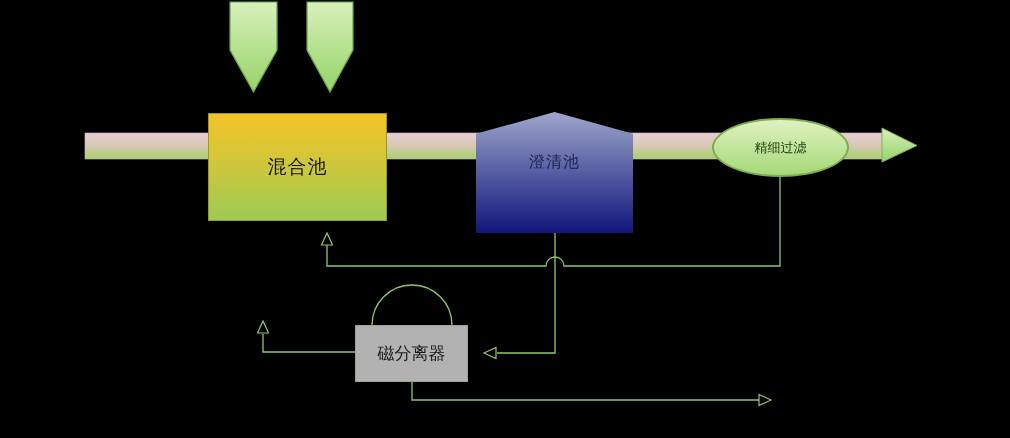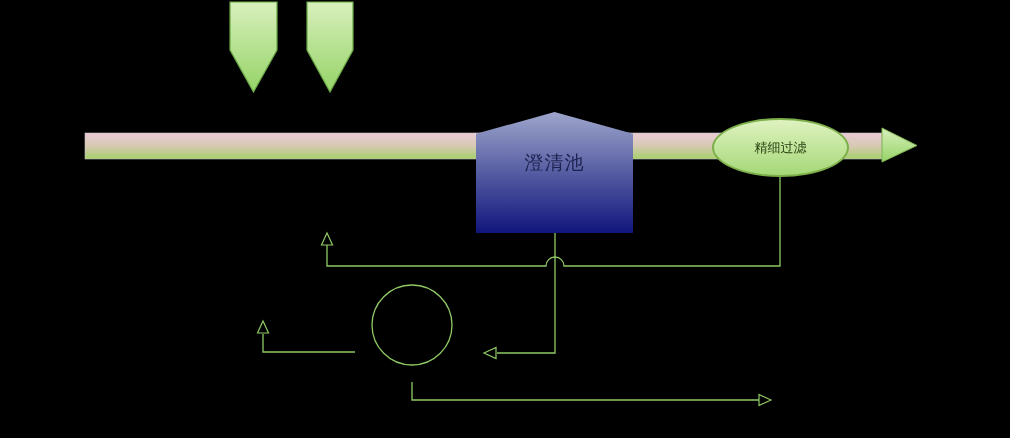--- a/index.html
+++ b/index.html
@@ -14,21 +14,21 @@
   }
   .node-mixing{
     left:208px;top:113px;width:179px;height:108px;
     background:linear-gradient(180deg,#f4c428 0%,#c8c73e 55%,#9ccb55 100%);
     border:1px solid #99972f;color:#151515;font-size:19px;letter-spacing:1px;
   }
   .node-clarifier{
     left:476px;top:112px;width:157px;height:121px;
     background:linear-gradient(180deg,#9ea6cc 0%,#5d64a6 45%,#10157c 100%);
     clip-path:polygon(0 18%,50% 0,100% 18%,100% 100%,0 100%);
-    color:#1d2150;font-size:19px;letter-spacing:1px;padding-bottom:20px;text-align:right;
+    color:#1d2150;font-size:16px;letter-spacing:1px;padding-bottom:20px;text-align:right;
   }
   .node-filter{
     left:712px;top:118px;width:137px;height:59px;border-radius:50%;
     background:linear-gradient(180deg,#dff2c0 0%,#a5d878 100%);
     border:2px solid #7cae49;color:#26400f;font-size:13px;
   }
   .node-separator{
     left:355px;top:325px;width:113px;height:57px;
     background:#b2b2b2;border:1px solid #98a593;color:#1b1b1b;font-size:17px;
   }
@@ -66,23 +66,29 @@
     <path d="M555 233 L555 353 L497 353" fill="none" stroke-width="1.3" stroke="#8fc964"></path>
     <polygon points="484,353 496,347.5 496,358.5" fill="#000" stroke-width="1.2" stroke="#8fc964"></polygon>
 
     <path d="M355 352 L263 352 L263 334" fill="none" stroke-width="1.3" stroke="#8fc964"></path>
     <polygon points="263,321 257.5,333 268.5,333" fill="#000" stroke-width="1.2" stroke="#8fc964"></polygon>
 
     <path d="M412 382 L412 400 L759 400" fill="none" stroke-width="1.3" stroke="#8fc964"></path>
     <polygon points="771,400 759,394.5 759,405.5" fill="#000" stroke-width="1.2" stroke="#8fc964"></polygon>
   </svg>
 
+  <div class="node node-mixing">
+    <span>混合池</span>
+  </div>
 
   <div class="node node-clarifier">
     <span>澄清池</span>
   </div>
 
   <div class="node node-filter">
     <span>精细过滤</span>
   </div>
 
+  <div class="node node-separator">
+    <span>磁分离器</span>
+  </div>
 
 </div>
 
 </body></html>

